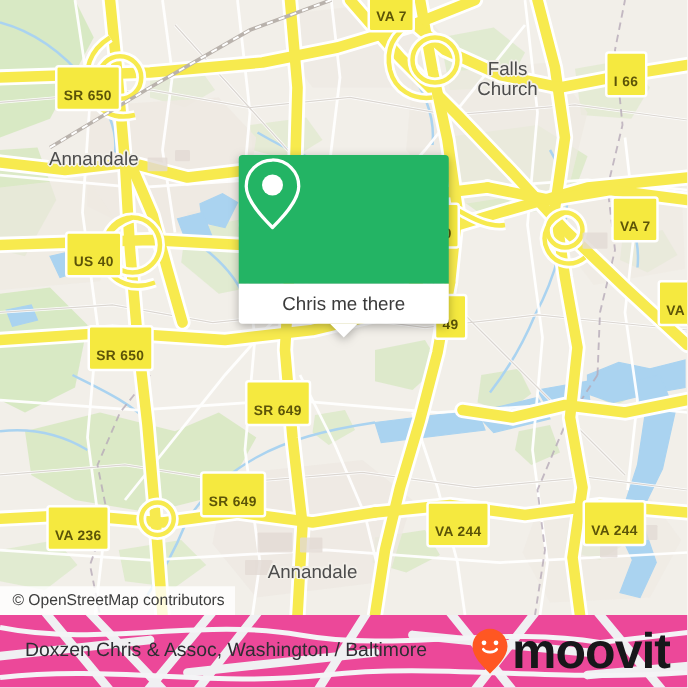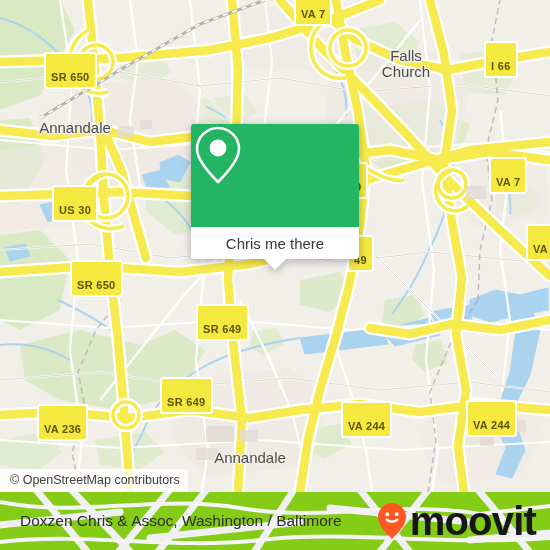--- a/index.html
+++ b/index.html
@@ -105,21 +105,21 @@
     font-size: 12.5px;
     line-height: 1.3;
     white-space: nowrap;
   }
 
   
   #footer {
     position: absolute;
     left: 0; top: 492px;
     width: 550px; height: 58px;
-    background: #84cc16;
+    background: #ec4899;
     overflow: hidden;
   }
   #footer-pattern { position: absolute; left: 0; top: 0; opacity: 1; }
   #footer-title {
     position: absolute;
     left: 20px; top: 50%;
     transform: translateY(-50%);
     color: #2e2e33;
     font-size: 15.5px;
     white-space: nowrap;
@@ -343,21 +343,21 @@
         </g>
       </g>
     </svg>
 
     <div class="place" style="left:24px;  top:120px; width:102px;">Annandale</div>
     <div class="place" style="left:358px; top:48px;  width:96px;">Falls
 Church</div>
     <div class="place" style="left:198px; top:450px; width:104px;">Annandale</div>
 
     <div class="shield" style="left:44px;  top:52px;">SR 650</div>
-    <div class="shield" style="left:52px;  top:185px;">US 30</div>
+    <div class="shield" style="left:52px;  top:185px;">US 40</div>
     <div class="shield" style="left:70px;  top:260px;">SR 650</div>
     <div class="shield" style="left:196px; top:304px;">SR 649</div>
     <div class="shield" style="left:160px; top:377px;">SR 649</div>
     <div class="shield" style="left:13px;  top:404px;margin-left:24px;">VA 236</div>
     <div class="shield" style="left:341px; top:401px;">VA 244</div>
     <div class="shield" style="left:466px; top:400px;">VA 244</div>
     <div class="shield" style="left:484px; top:41px;">I 66</div>
     <div class="shield" style="left:489px; top:157px;">VA 7</div>
     <div class="shield" style="left:526px; top:224px;">VA 7</div>
     <div class="shield" style="left:294px; top:-11px;">VA 7</div>

